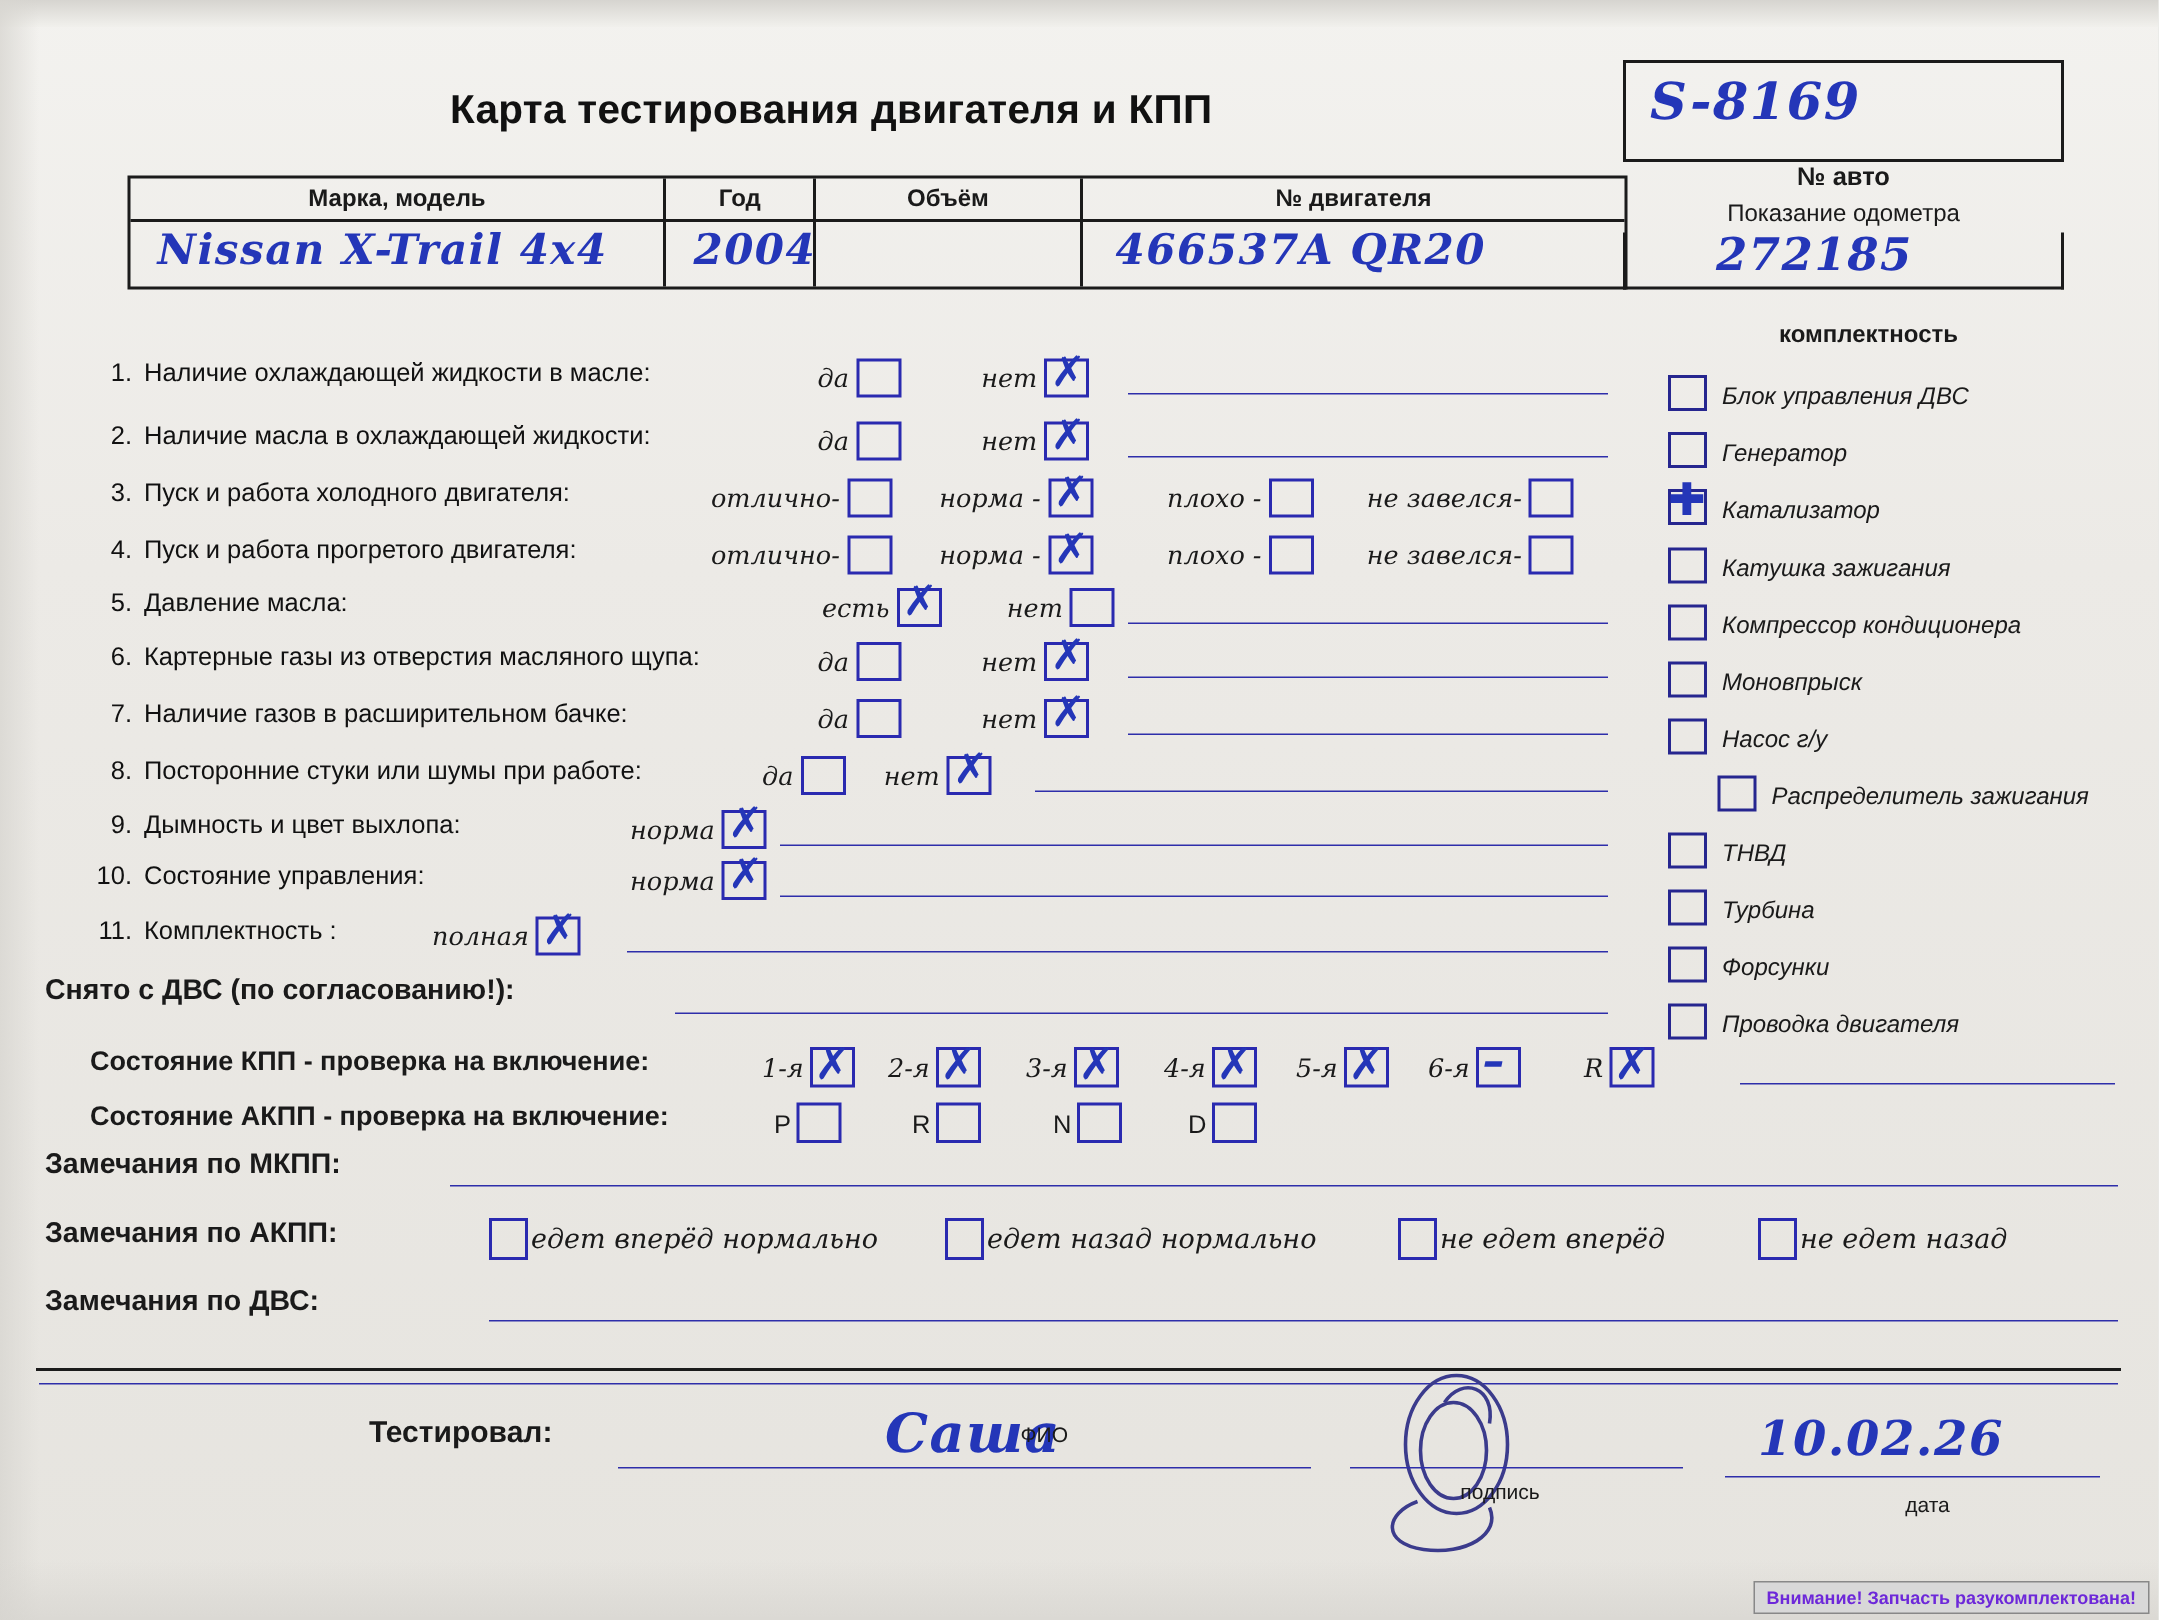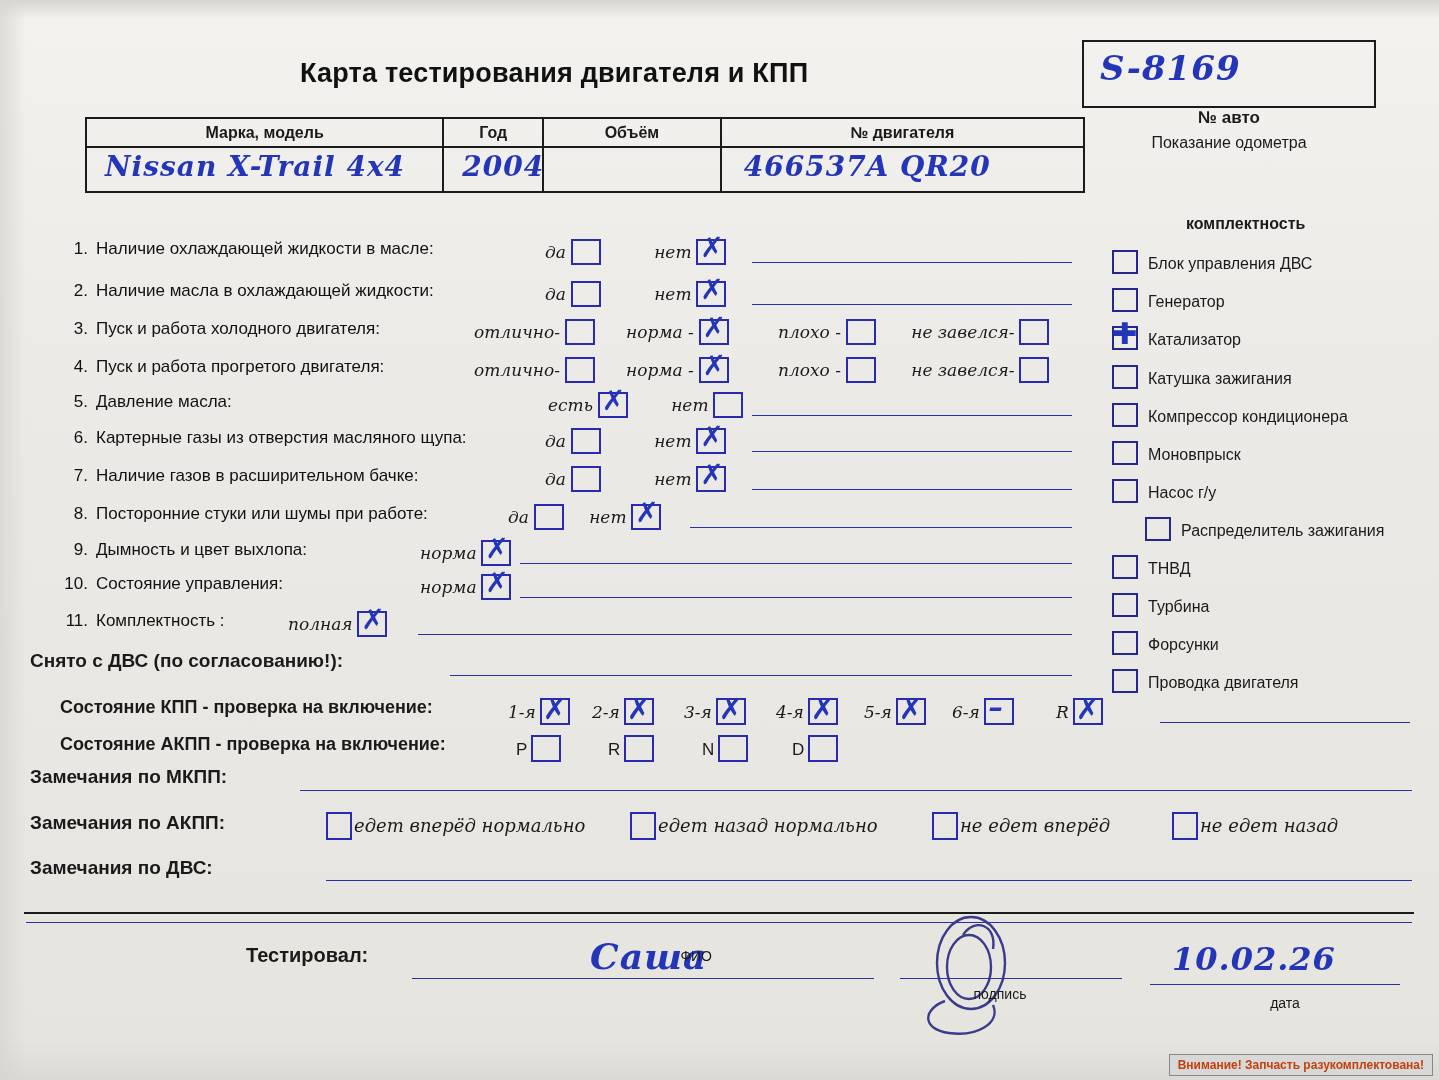--- a/index.html
+++ b/index.html
@@ -109,21 +109,21 @@
     position:absolute;left:2px;top:-7px;font-size:28px;line-height:28px;
   }
   .rule{
     position:absolute;height:0;border-top:1.5px solid #2e2eaa;
   }
 
   
   #komp-title{
     position:absolute;left:1186px;top:215px;font-size:16px;font-weight:700;
   }
-  .kitem{position:absolute;left:1112px;font-size:16px;}
+  .kitem{position:absolute;left:1112px;font-size:16px;font-style:italic;}
   .kitem .kbox{
     display:inline-block;width:26px;height:24px;border:2px solid #26268f;
     box-sizing:border-box;vertical-align:-5px;margin-right:10px;position:relative;
   }
   .kitem .kbox .x-mark{position:absolute;left:-2px;top:-12px;font-size:30px;}
 
   
   .sect{position:absolute;left:30px;font-size:19px;font-weight:700;}
   .gear{position:absolute;font-size:17px;font-style:italic;font-family:"DejaVu Serif",serif;}
   .gbox{
@@ -156,38 +156,41 @@
     position:absolute;left:1172px;top:940px;font-size:32px;
   }
   
   #scribble{
     position:absolute;left:905px;top:905px;width:130px;height:140px;
   }
 
   #stamp{
     position:absolute;right:6px;bottom:4px;
     background:#d8d8d8;border:1px solid #888;
-    font-size:12px;font-weight:700;color:#c2410c;
+    font-size:12px;font-weight:700;color:#6d28d9;
     padding:3px 8px;
   }
 </style>
 </head>
 <body>
 
 <div id="sheet">
   <div class="paper-edge-left"></div>
   <div class="paper-edge-bottom"></div>
 
   <div id="title">Карта тестирования двигателя  и КПП</div>
 
   <div id="idbox">
     <span class="val hand">S-8169</span>
   </div>
   <div id="idlabel">№ авто</div>
   <div id="odolabel">Показание одометра</div>
+  <div id="odobox">
+    <span class="hand">272185</span>
+  </div>
 
   <div id="htable">
     <div class="col c-mark">
       <div class="hd">Марка, модель</div>
       <div class="cell">
         <span class="hand">Nissan X-Trail 4x4</span>
       </div>
     </div>
     <div class="col c-year">
       <div class="hd">Год</div>

